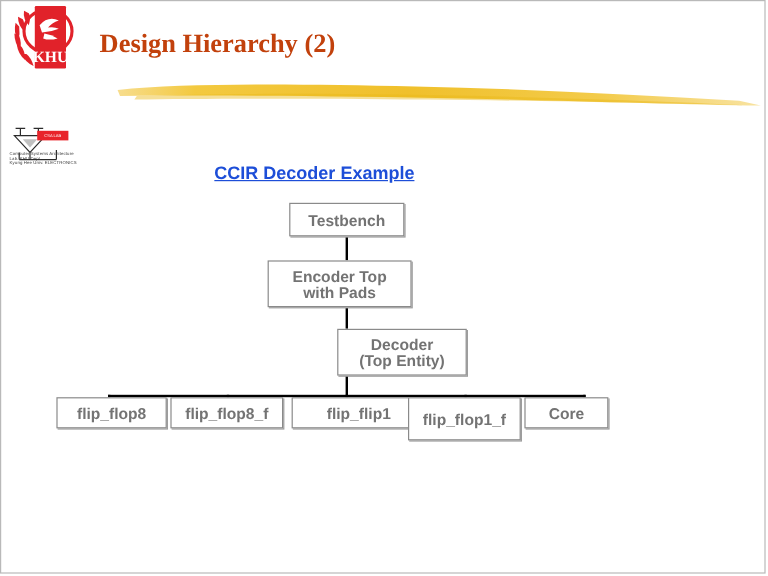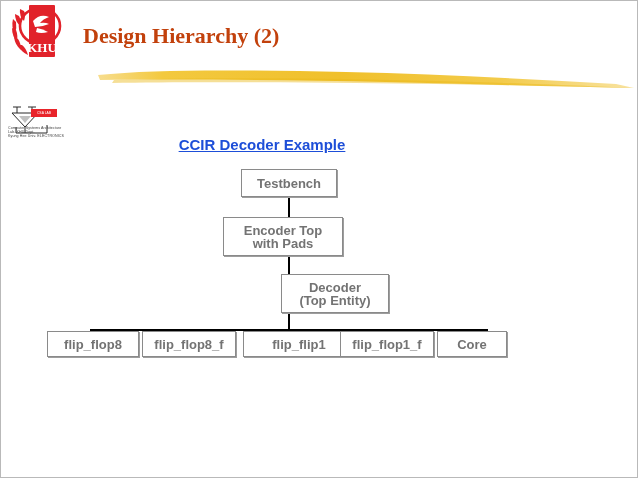--- a/index.html
+++ b/index.html
@@ -193,19 +193,19 @@
 
     <div class="node" style="left:234px; top:113px; width:108px; height:39px;margin-left:46px;">Decoder
 (Top Entity)</div>
 
     <div class="node" style="left:46px; top:170px; width:92px; height:26px;">flip_flop8</div>
 
     <div class="node" style="left:141px; top:170px; width:94px; height:26px;">flip_flop8_f</div>
 
     <div class="node" style="left:242px; top:170px; width:112px; height:26px;">flip_flip1</div>
 
-    <div class="node" style="left:339px; top:170px; width:94px; height:26px;">flip_flop1_f</div>
+    <div class="node" style="left:339px; top:170px; width:94px; height:36px;">flip_flop1_f</div>
 
     <div class="node" style="left:436px; top:170px; width:70px; height:26px;">Core</div>
 
   </div>
 
 </div>
 
 </body></html>

